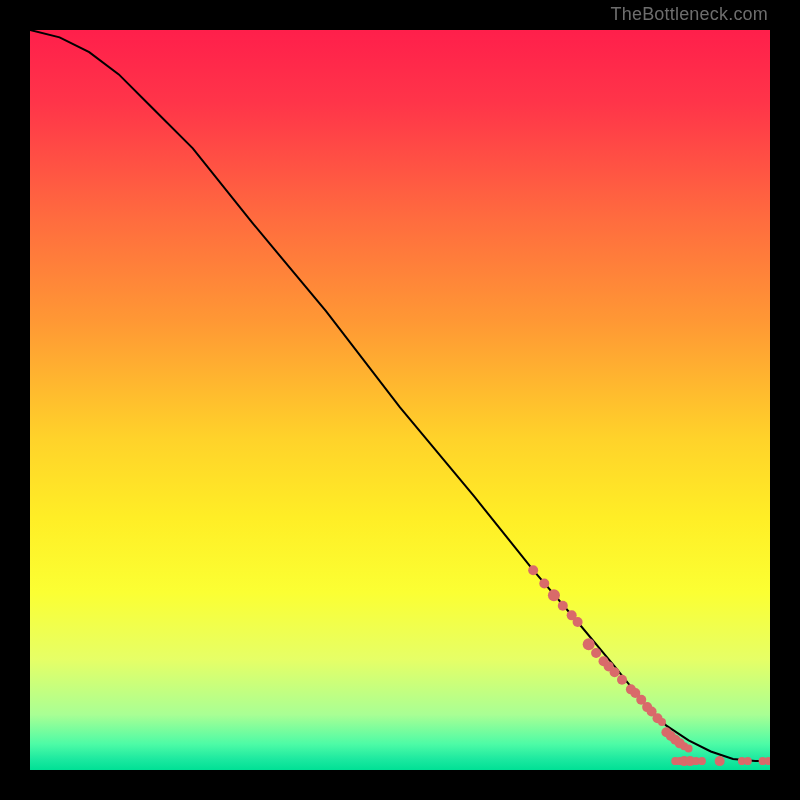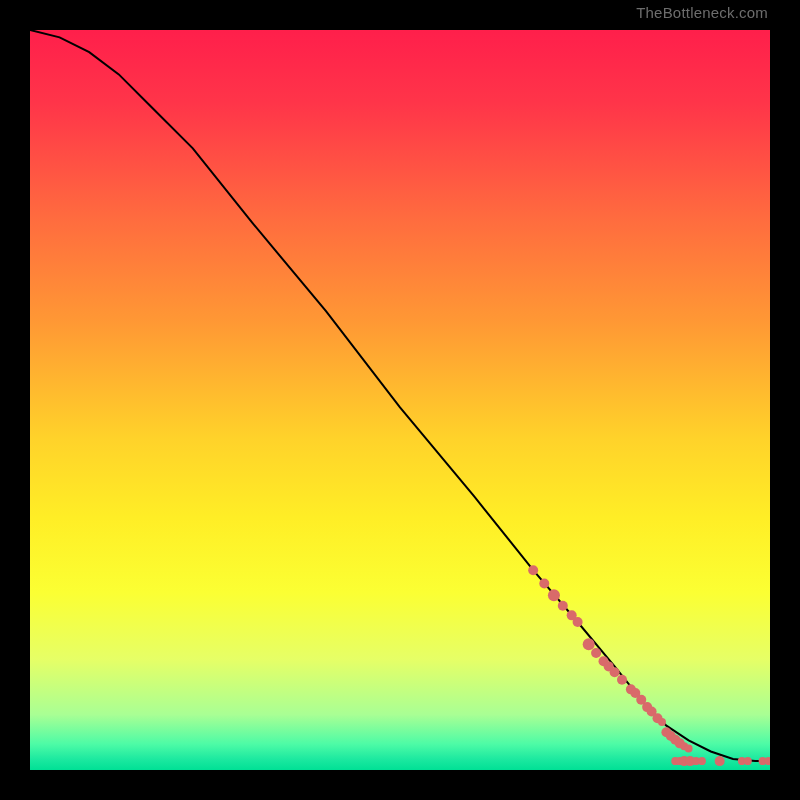--- a/index.html
+++ b/index.html
@@ -22,21 +22,21 @@
     left: 30px;
     top: 30px;
     width: 740px;
     height: 740px;
   }
   .watermark {
     position: absolute;
     top: 4px;
     right: 32px;
     color: #6d6d6d;
-    font-size: 15px;
+    font-size: 18px;
     font-weight: 400;
     letter-spacing: 0.2px;
   }
   svg { display: block; }
 </style>
 </head>
 <body>
 
 <div class="frame">
   <div class="watermark">TheBottleneck.com</div>

